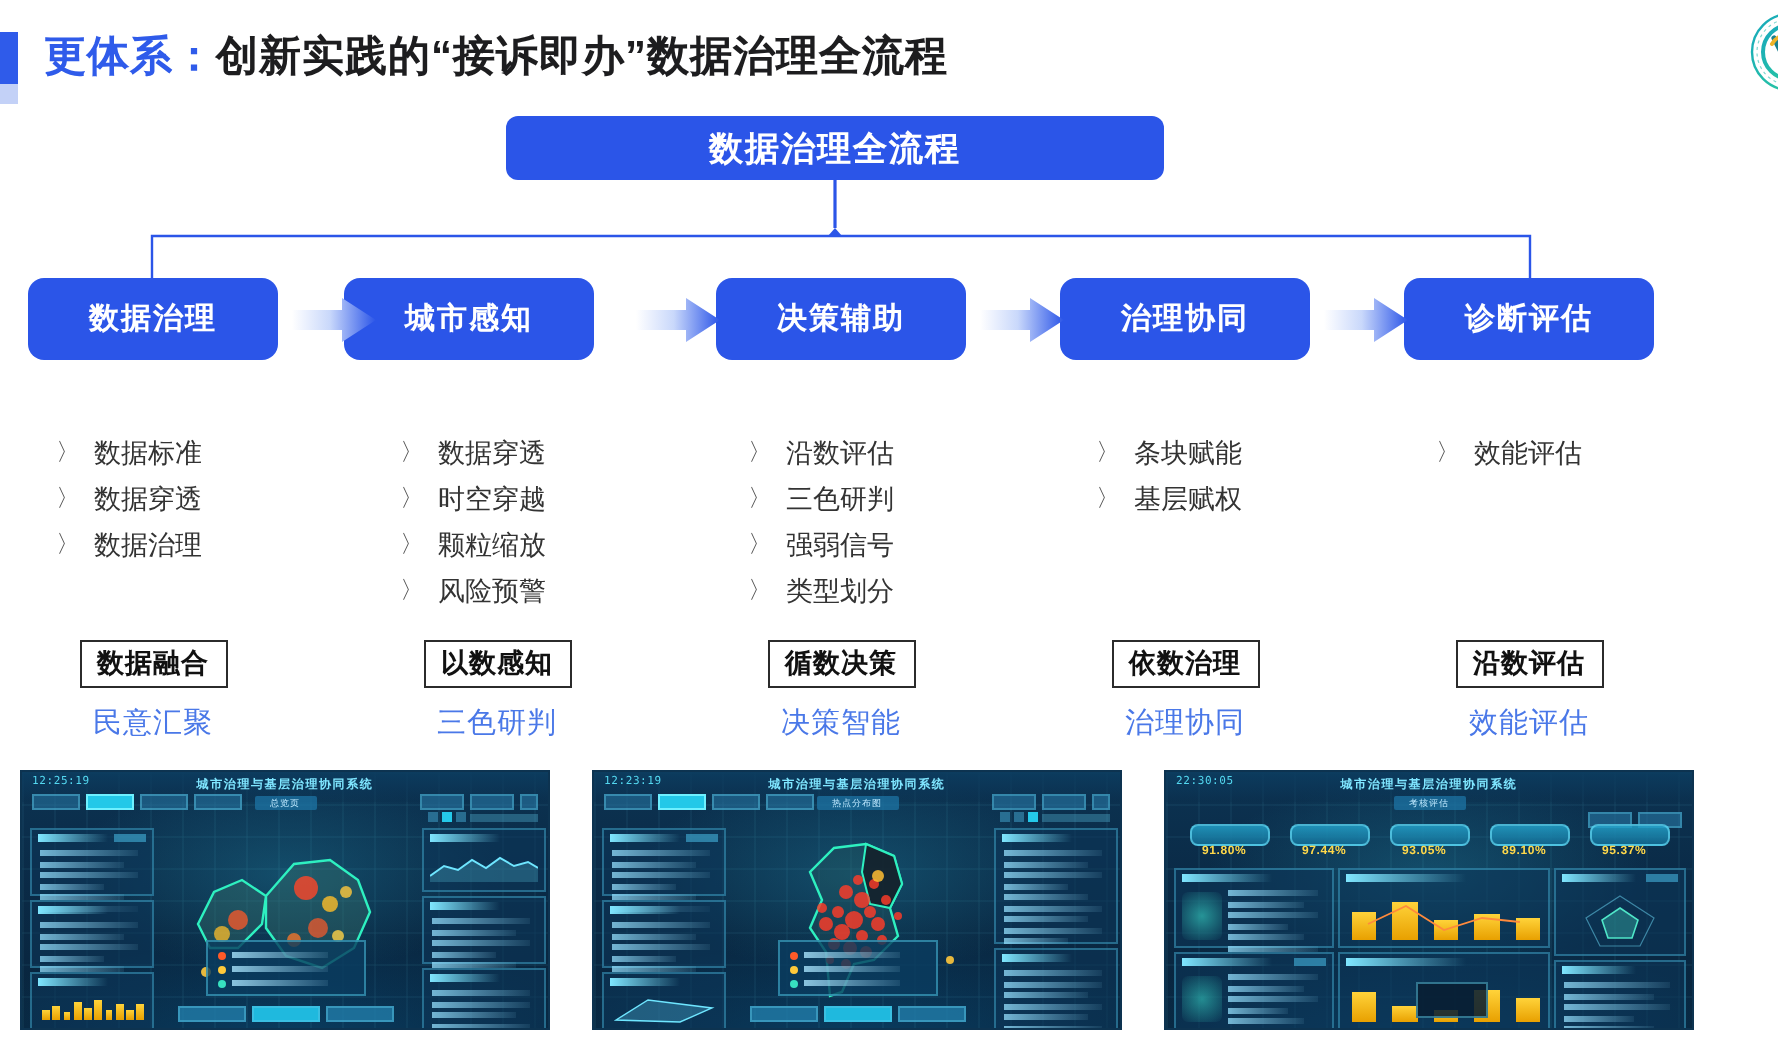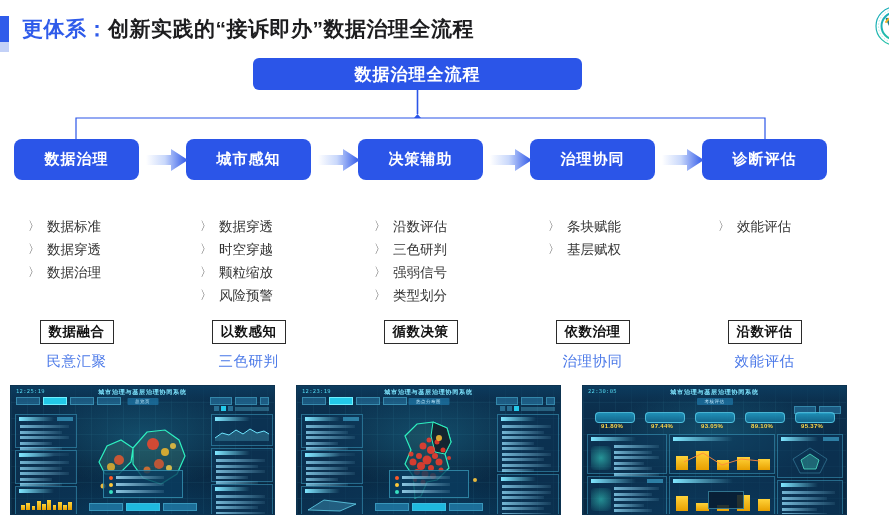--- a/index.html
+++ b/index.html
@@ -192,21 +192,21 @@
   <div class="conn">
     <svg width="889" height="52" viewBox="0 0 889 52">
       <path d="M417.5 0 V24" stroke="#2B55E8" stroke-width="1.6" fill="none"></path>
       <path d="M76 49 V28 H765 V49" stroke="#2B55E8" stroke-width="1.2" fill="none"></path>
       <path d="M417.5 24 L414 28 L421 28 Z" fill="#2B55E8"></path>
     </svg>
   </div>
 
   <div class="nodes">
     <div class="node" style="left:14px">数据治理</div>
-    <div class="node" style="left:186px">城市感知</div>
+    <div class="node" style="left:172px">城市感知</div>
     <div class="node" style="left:358px">决策辅助</div>
     <div class="node" style="left:530px">治理协同</div>
     <div class="node" style="left:702px">诊断评估</div>
 
     <span class="arrow" style="left:146px">
       <svg viewBox="0 0 42 22" width="42" height="22">
         <defs>
             <linearGradient id="ag" x1="0" y1="0" x2="1" y2="0">
           <stop offset="0" stop-color="#ffffff"></stop>
               <stop offset=".45" stop-color="#c9d8fb"></stop>
@@ -312,20 +312,21 @@
     <div class="tag" style="left:14px;width:125px">
       <span class="tag-box">数据融合</span>
       <div class="tag-sub">民意汇聚</div>
     </div>
     <div class="tag" style="left:186px;width:125px">
       <span class="tag-box">以数感知</span>
       <div class="tag-sub">三色研判</div>
     </div>
     <div class="tag" style="left:358px;width:125px">
       <span class="tag-box">循数决策</span>
+      <div class="tag-sub">决策智能</div>
     </div>
     <div class="tag" style="left:530px;width:125px">
       <span class="tag-box">依数治理</span>
       <div class="tag-sub">治理协同</div>
     </div>
     <div class="tag" style="left:702px;width:125px">
       <span class="tag-box">沿数评估</span>
       <div class="tag-sub">效能评估</div>
     </div>
   </div>

